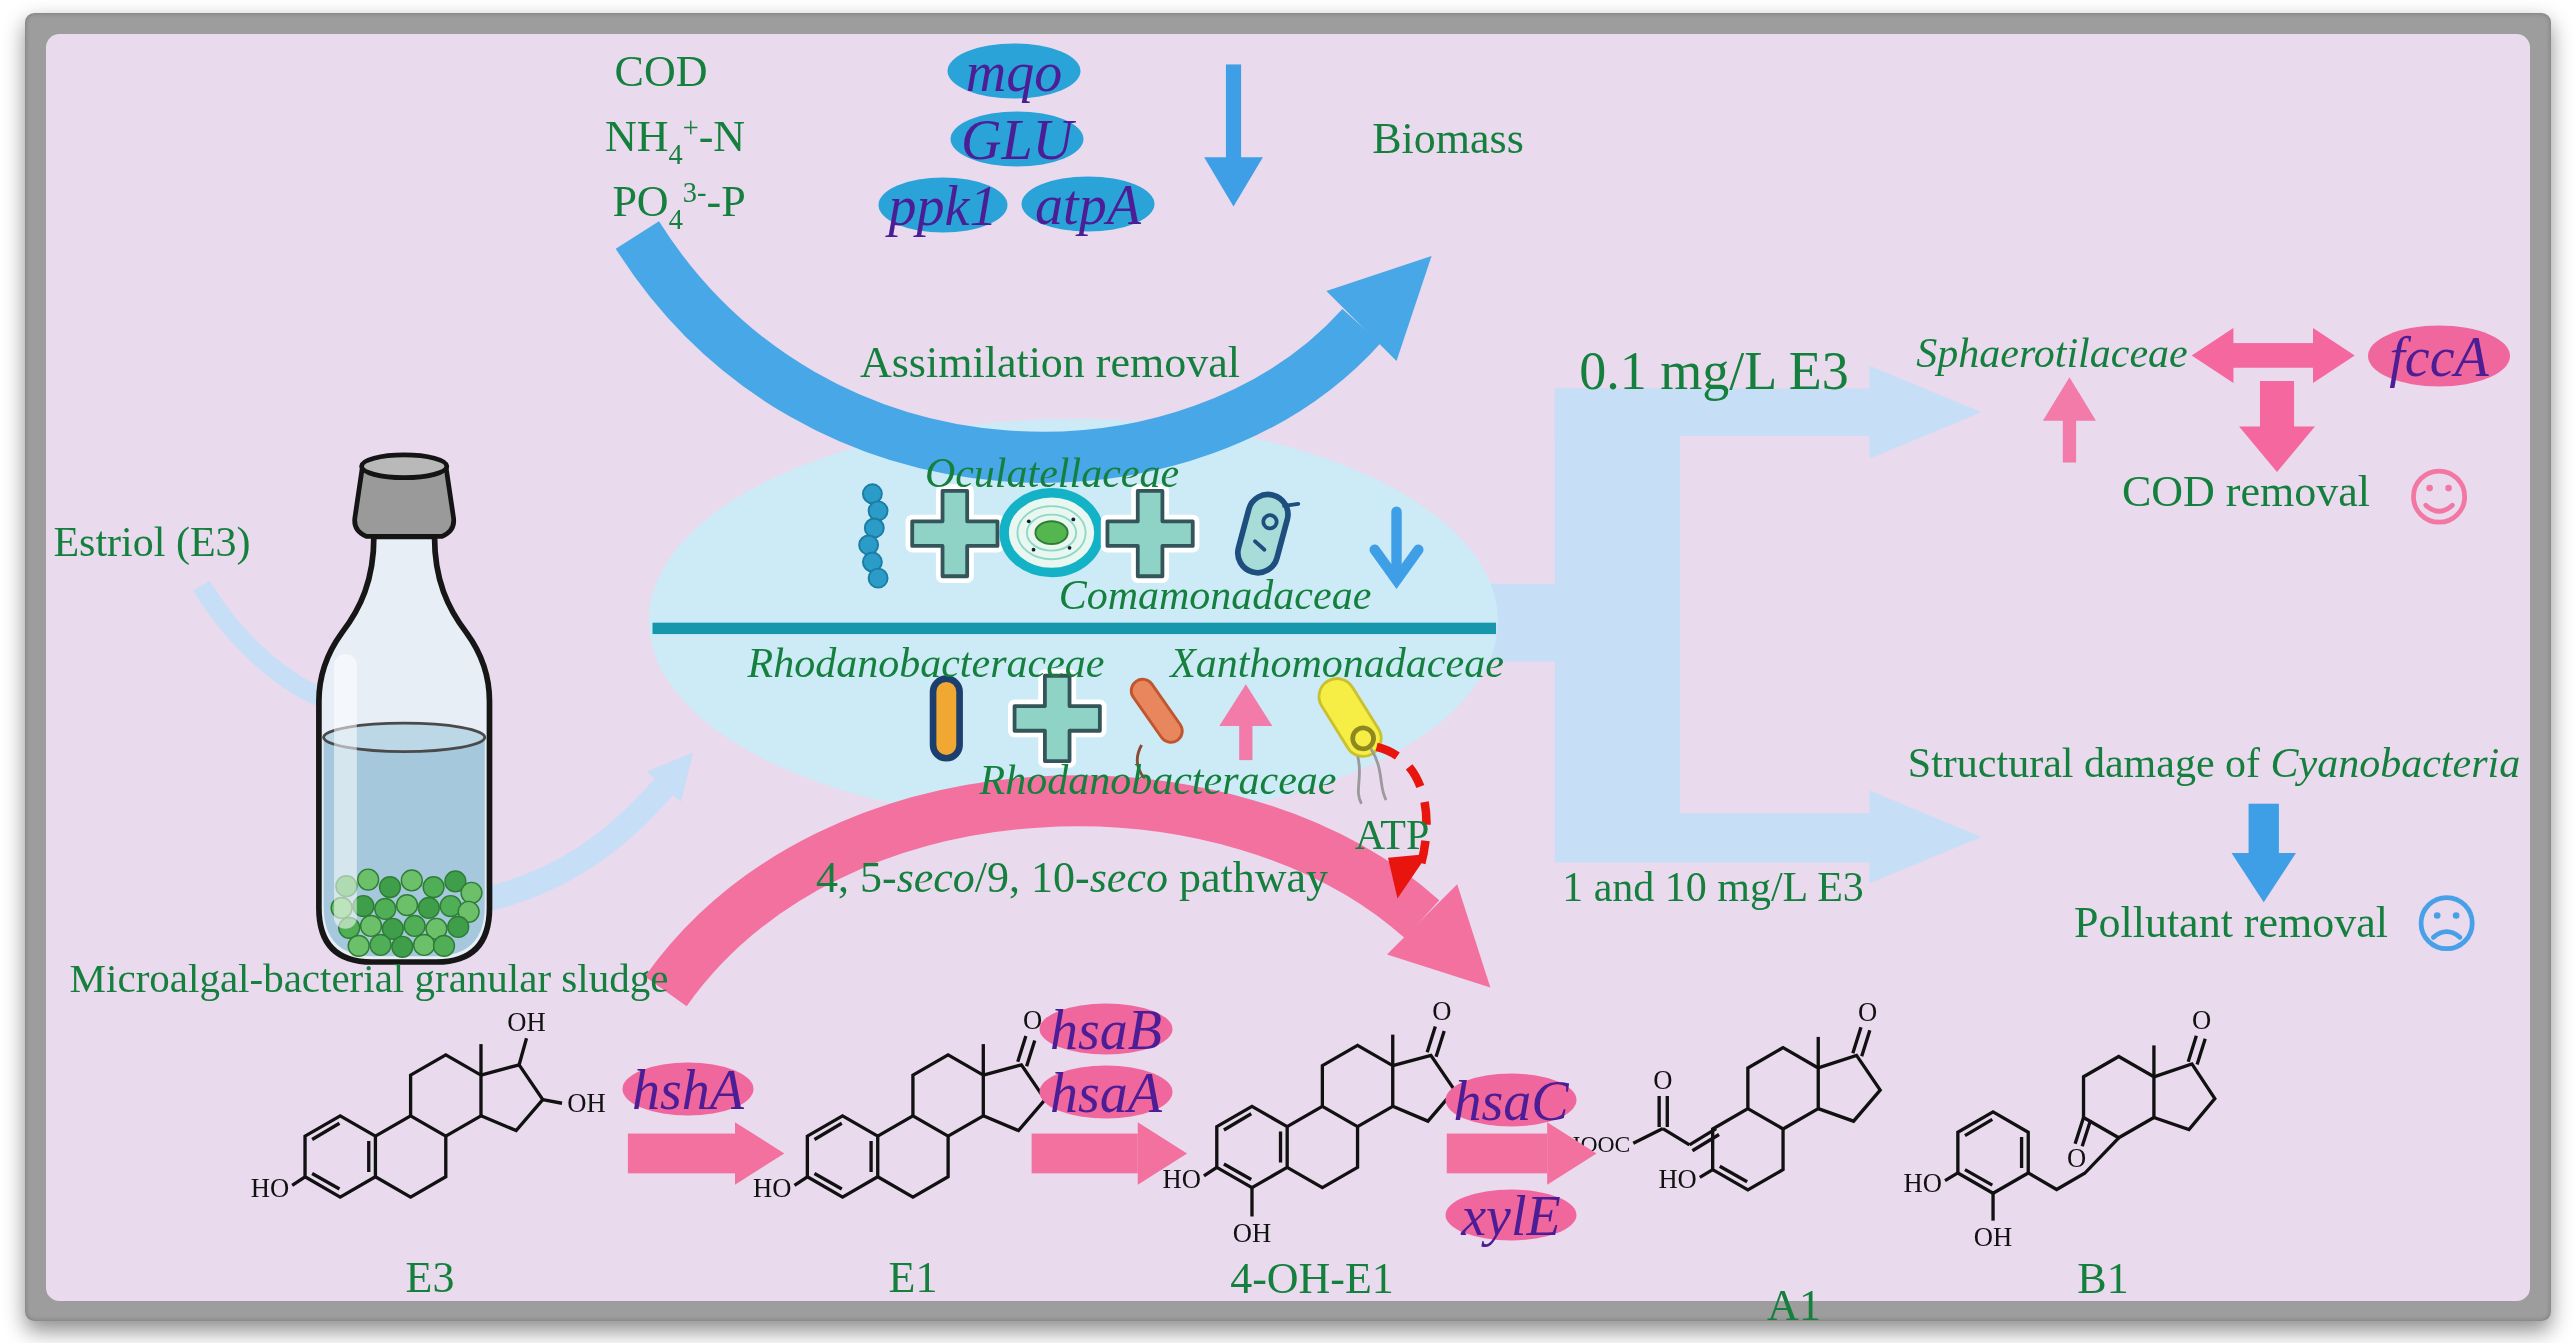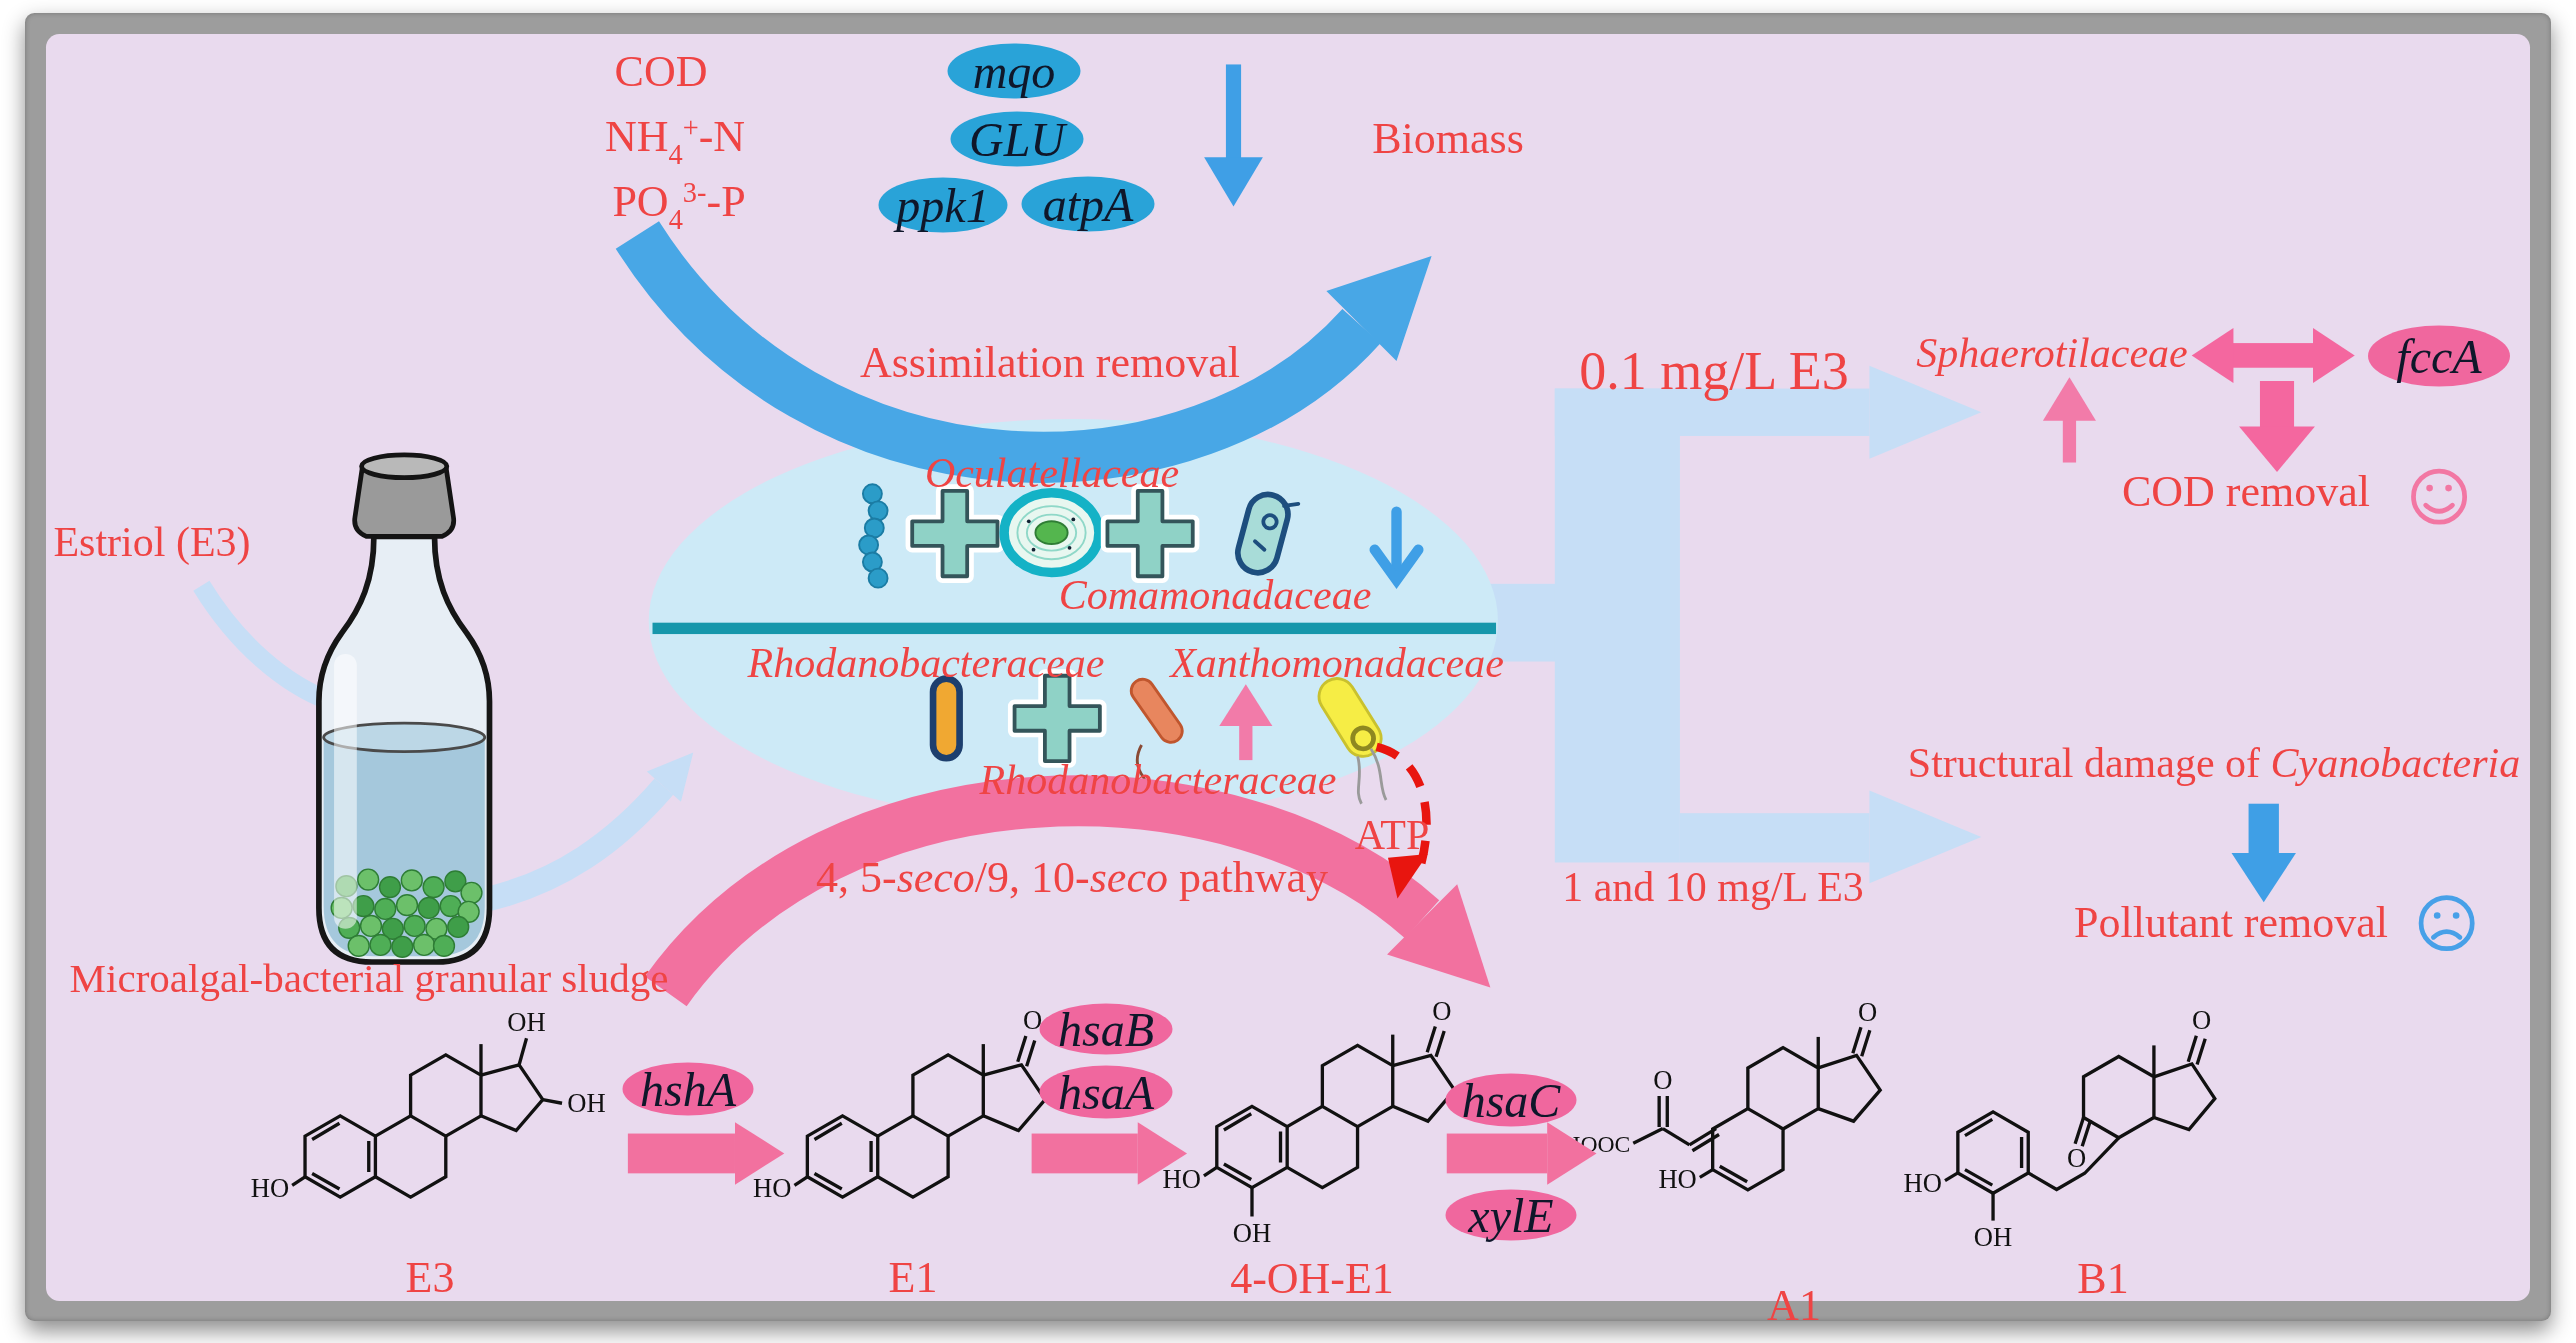--- a/index.html
+++ b/index.html
@@ -2,26 +2,26 @@
 <html style="font-size:15px"><head>
 <meta charset="utf-8">
 <style>
   html,body{margin:0;padding:0;background:#ffffff;}
   #canvas{position:relative;width:2576px;height:1343px;background:#ffffff;overflow:hidden;
           font-family:"Liberation Serif","DejaVu Serif",serif;}
   #frame{position:absolute;left:25px;top:13.3px;width:2526px;height:1308px;background:#9d9d9d;
          border-radius:9.5px;box-shadow:0 9.5px 21px rgba(0,0,0,.45), inset 0 0 5.7px rgba(0,0,0,.25);}
   #panel{position:absolute;left:46px;top:34px;width:2484px;height:1267px;background:#e9daee;border-radius:13.3px;}
   svg.layer{position:absolute;left:0;top:0;}
-  .lbl{position:absolute;transform:translate(-50%,-50%);font-size:44px;color:#ef4444;white-space:nowrap;z-index:5;}
+  .lbl{position:absolute;transform:translate(-50%,-50%);font-size:44px;color:#15803d;white-space:nowrap;z-index:5;}
   .it{font-style:italic;}
   .sb{font-size:28.4px;vertical-align:-12.3px;}
   .sp{font-size:28.4px;vertical-align:14.2px;}
   .oval{position:absolute;transform:translate(-50%,-50%);border-radius:50%;display:flex;align-items:center;
-        justify-content:center;font-style:italic;font-size:48px;color:#0f172a;z-index:6;white-space:nowrap;}
+        justify-content:center;font-style:italic;font-size:56px;color:#4c1d95;z-index:6;white-space:nowrap;}
   .oval.blue{background:#29a3d8;}
   .oval.pink{background:#f0679e;}
 </style>
 </head>
 <body>
 
 <div id="canvas">
   <div id="frame"></div>
   <div id="panel"></div>
 

